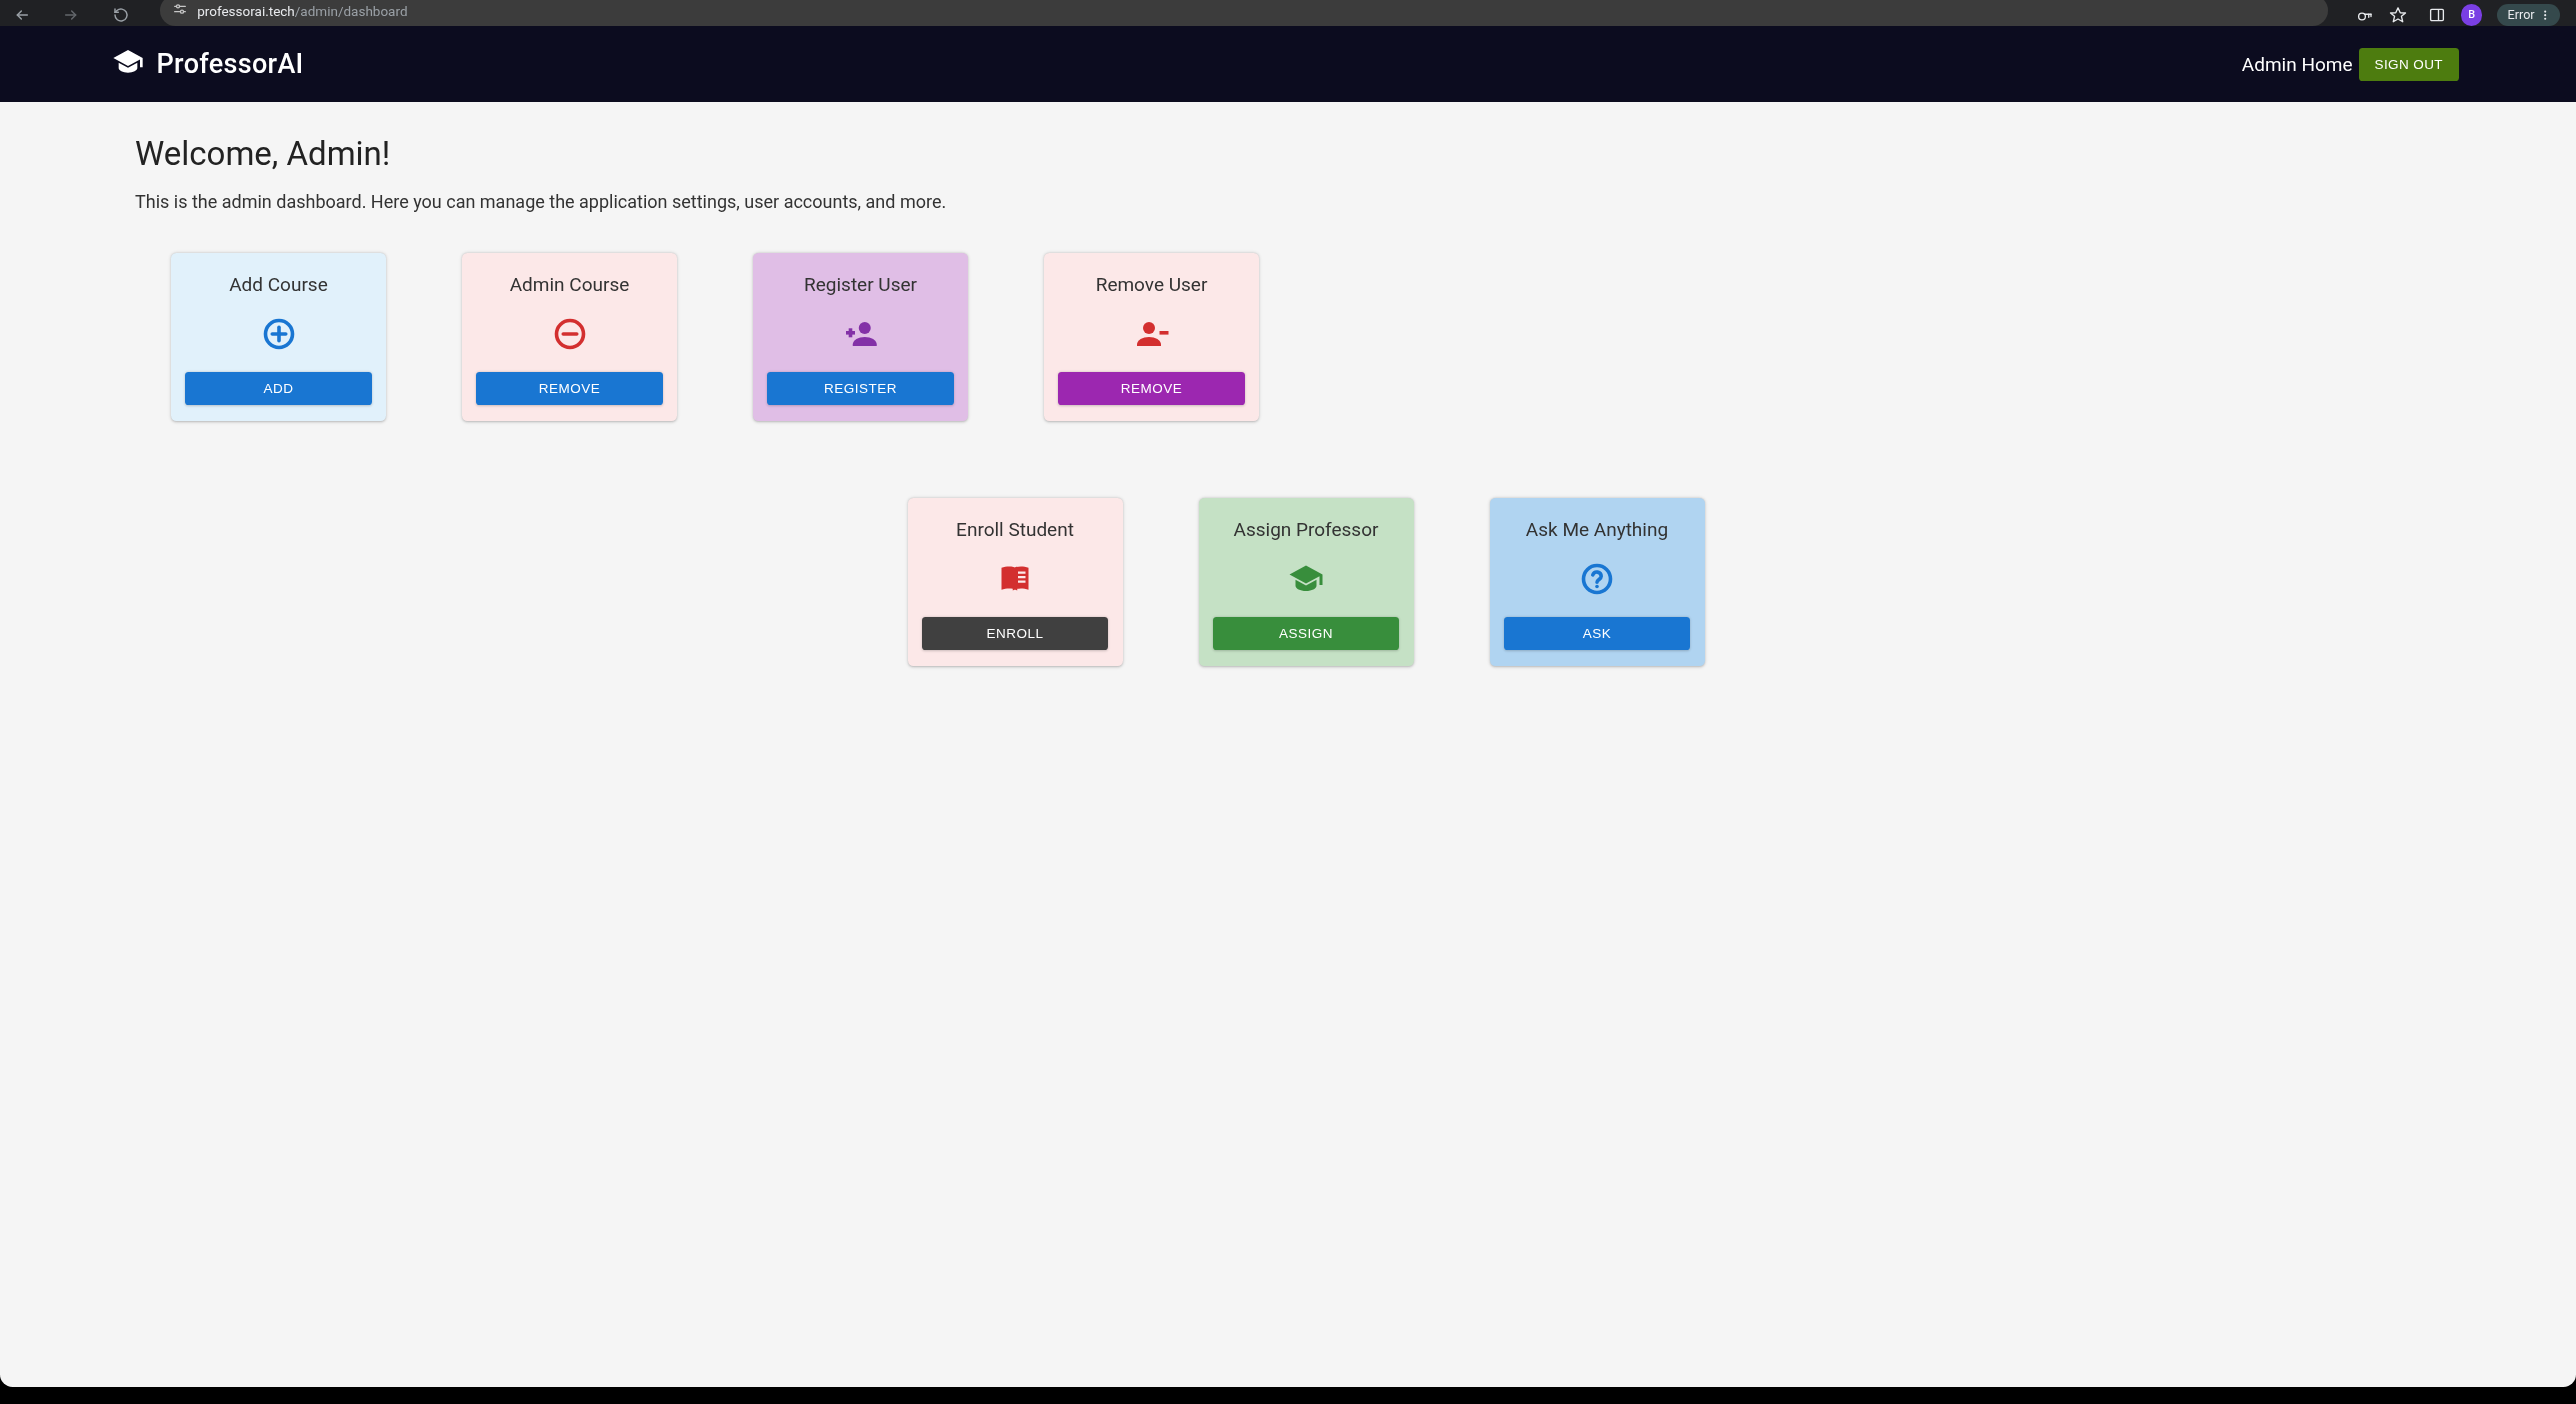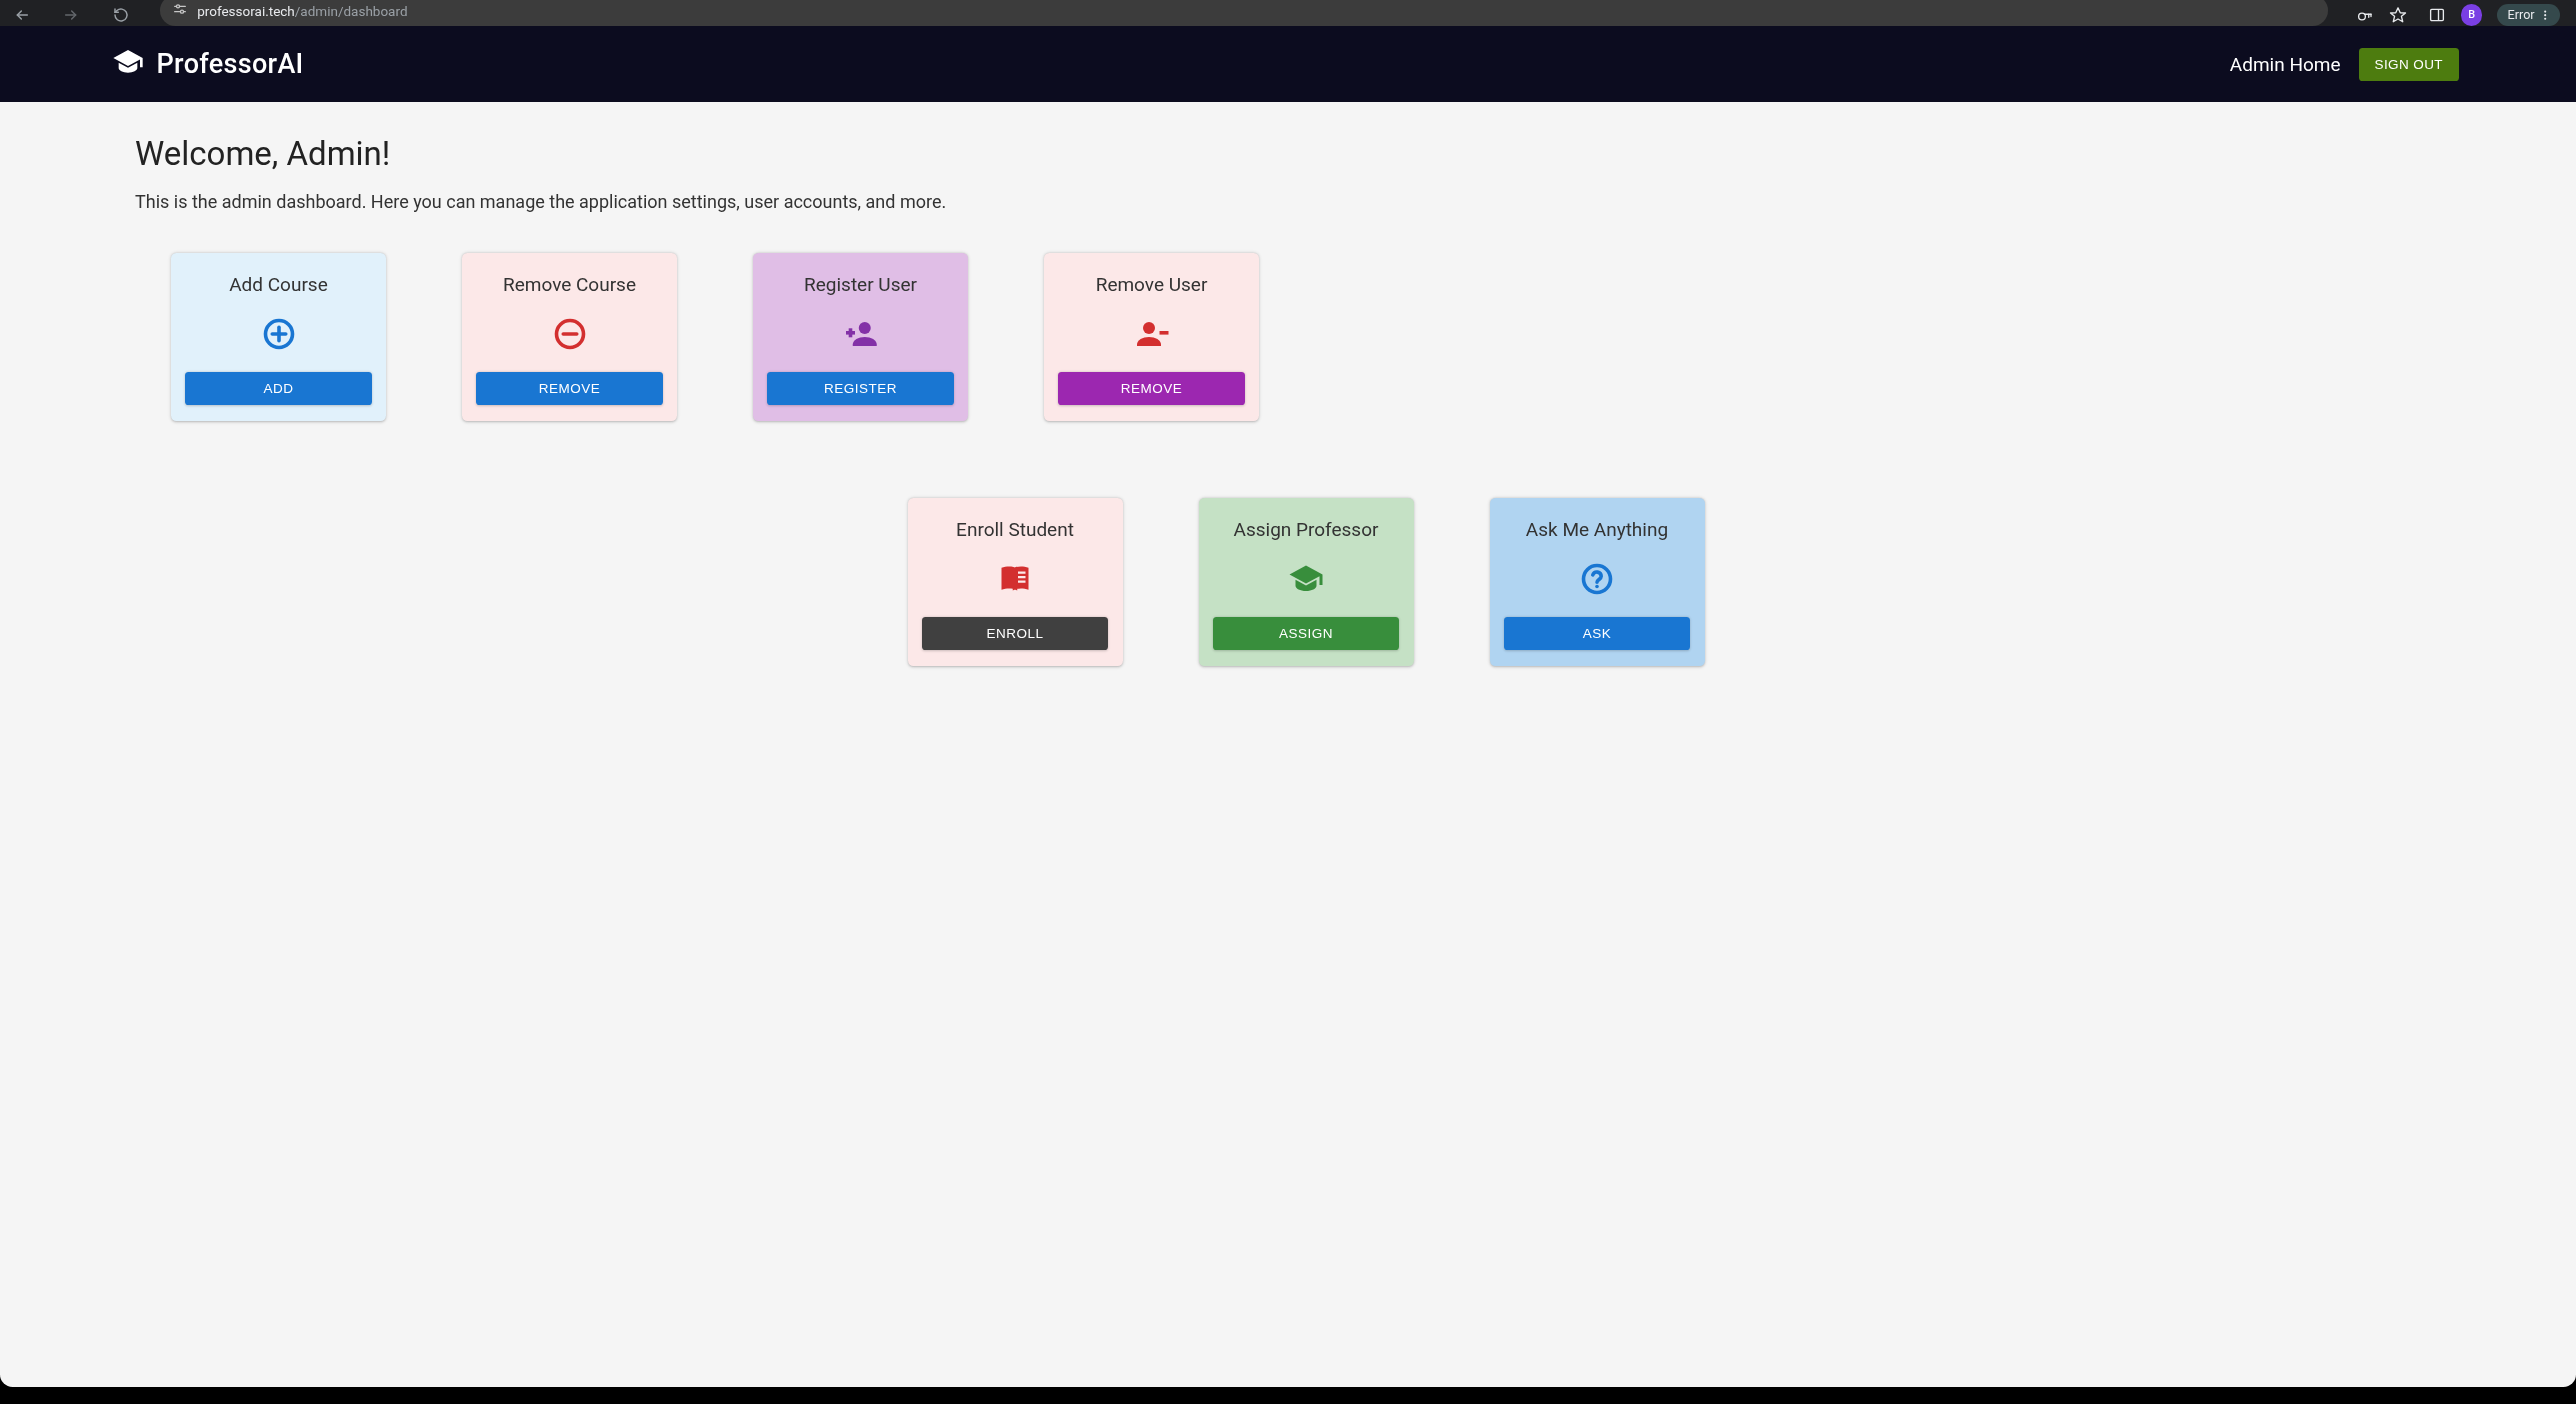--- a/index.html
+++ b/index.html
@@ -20,21 +20,21 @@
     .avatar-b { width: 21.6px; height: 21.6px; border-radius: 50%; background: #7a3fe4; color: #fff; font-size: 10.8px; display: flex; align-items: center; justify-content: center; font-weight: 500; }
     .error-pill { background: #35494c; color: #e8eaed; border-radius: 14.4px; padding: 3.6px 7.2px 3.6px 10.8px; display: flex; align-items: center; gap: 3.6px; font-size: 12.6px; }
     .error-pill svg { width: 14.4px; height: 14.4px; }
 
     
     .app-shell { background: #f5f5f5; min-height: calc(100vh - 43px); border-bottom-left-radius: 12.6px; border-bottom-right-radius: 12.6px; overflow: hidden; padding-bottom: 27px;}
     .app-header { background: #0c0c1f; height: 76px; display: flex; align-items: center; justify-content: space-between; padding: 0 117px 0 112px; }
     .brand { display: flex; align-items: center; gap: 12.6px; color: #fff; }
     .brand-icon svg { width: 32px; height: 32px; fill: #fff; }
     .brand-title { font-size: 27px; font-weight: 500; letter-spacing: 0.3px; }
-    .header-right { display: flex; align-items: center; gap: 18px; }
+    .header-right { display: flex; align-items: center; gap: 6px; }
     .admin-home-link { color: #fff; font-size: 19px; text-decoration: none; }
     .signout-btn { background: #4d7c0f; color: #fff; border: none; border-radius: 3.6px; padding: 9px 16px; font-size: 13.5px; font-weight: 400; letter-spacing: 0.4px; cursor: pointer; }
 
     
     .main { padding: 32px 135px 0; }
     .welcome-title { font-size: 33px; font-weight: 400; color: #222; margin-bottom: 18px; }
     .welcome-sub { font-size: 18px; color: #333; margin-bottom: 41px; }
 
     .row { display: flex; gap: 76px; margin-bottom: 77px; padding-left: 36px; }
     .row.center { justify-content: center; }
@@ -153,21 +153,21 @@
           <svg viewBox="0 0 24 24" fill="none" stroke="#1976d2" stroke-width="2.4">
               <circle cx="12" cy="12" r="9"></circle>
               <line x1="12" y1="7.5" x2="12" y2="16.5" stroke-linecap="round"></line>
               <line x1="7.5" y1="12" x2="16.5" y2="12" stroke-linecap="round"></line>
             </svg>
         </div>
         <button class="card-btn btn-blue">ADD</button>
       </div>
 
       <div class="card bg-lightpink">
-        <div class="card-title">Remove Course</div>
+        <div class="card-title">Admin Course</div>
         <div class="card-icon">
           <svg viewBox="0 0 24 24" fill="none" stroke="#d32f2f" stroke-width="2.4">
               <circle cx="12" cy="12" r="9"></circle>
               <line x1="7.5" y1="12" x2="16.5" y2="12" stroke-linecap="round"></line>
             </svg>
         </div>
         <button class="card-btn btn-blue">REMOVE</button>
       </div>
 
       <div class="card bg-lilac">

